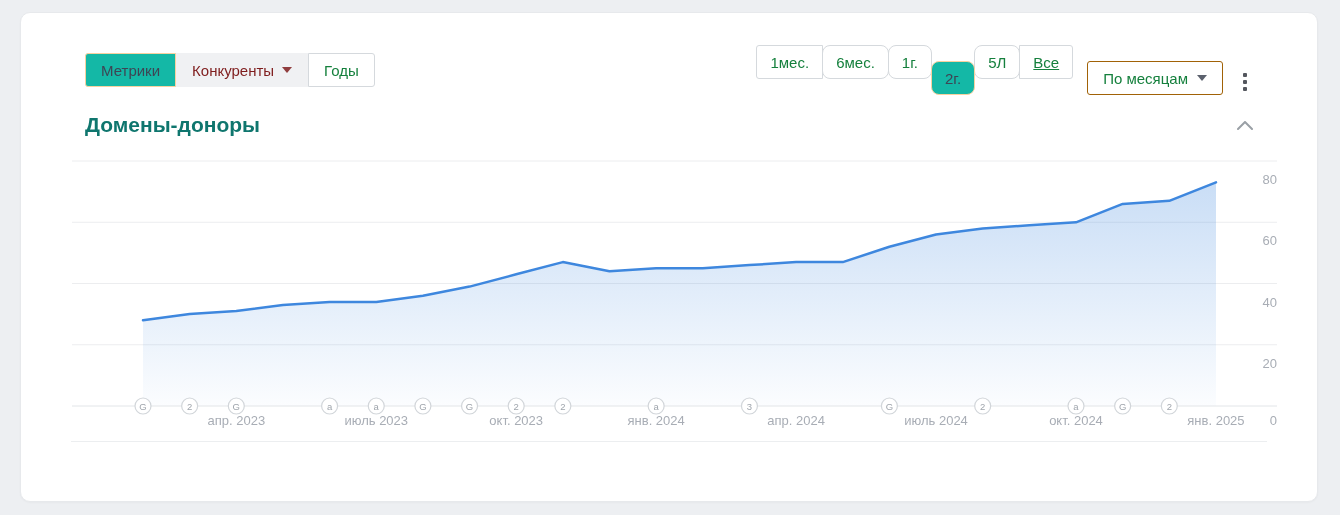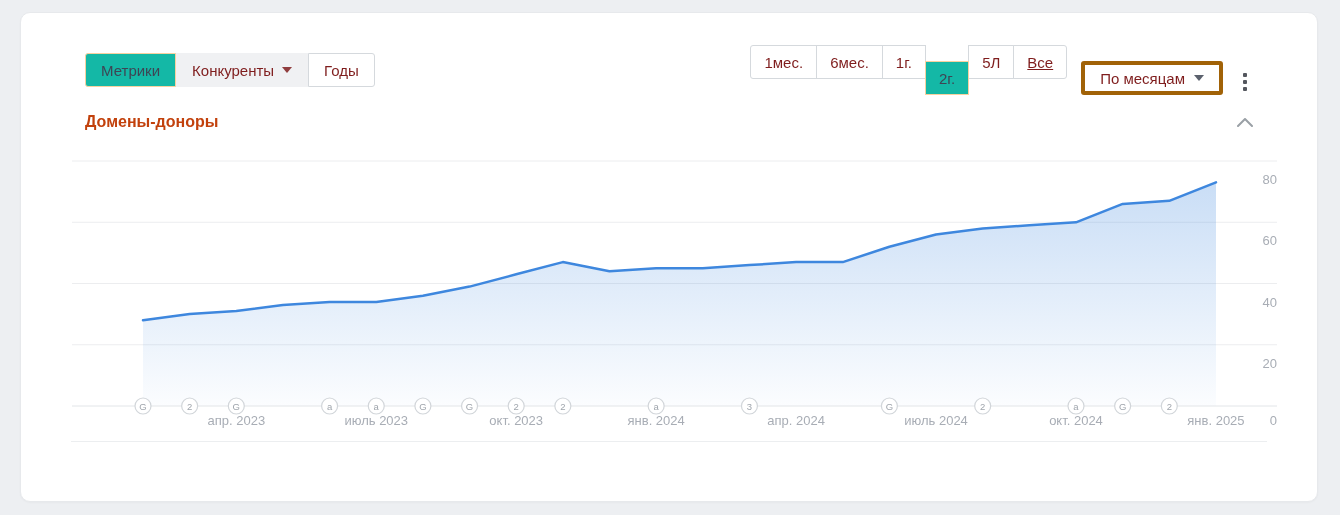--- a/index.html
+++ b/index.html
@@ -6,44 +6,44 @@
   html, body { width: 1340px; height: 515px; overflow: hidden;
     background: #edeff2; font-family: "Liberation Sans", sans-serif; }
   .card { position: absolute; left: 20px; top: 12px; width: 1298px; height: 490px;
     background: #ffffff; border: 1px solid #e7e9ec; border-radius: 10px;
     box-shadow: 0 1px 2px rgba(0,0,0,0.03); }
   
   .toolbar { position: absolute; left: 64px; right: 64px; top: 40px; height: 34px;
     display: flex; justify-content: space-between; align-items: center; }
   .tab-group, .seg-group { display: flex; }
   .btn { height: 34px; display: flex; align-items: center; padding: 0 15px;
-    font-size: 15px; color: #7f1d1d; background: #fff; border: 1px solid #d5d9dd;
+    font-size: 15px; color: #15803d; background: #fff; border: 1px solid #d5d9dd;
     cursor: pointer; white-space: nowrap; }
   .tab-group .btn { border: 1px solid transparent; }
   .btn.active { background: #14b8a6; border-color: #f8d1a0; color: #3e4554; }
   .btn.disabled { background: #f0f1f3; border-color: #f0f1f3; color: #7f1d1d; cursor: default; }
   .btn.bordered { border: 1px solid #d5d9dd; }
   .rad-l { border-radius: 3px 0 0 3px; }
   .rad-r { border-radius: 0 3px 3px 0; }
-  .seg-group .btn { margin-left: -1px; padding: 0 13px; }
+  .seg-group .btn { margin-left: -1px; padding: 0 13px; border-radius: 8px; }
   .seg-group .btn:first-child { margin-left: 0; border-radius: 3px 0 0 3px; }
   .seg-group .btn:last-child { border-radius: 0 3px 3px 0; text-decoration: underline; }
   .seg-group .btn.active { position: relative; z-index: 1; margin-top: 16px; }
   .right-tools { display: flex; align-items: flex-end; gap: 14px; }
-  .dropdown { border: 4px solid #a16207; border-radius: 3px; gap: 9px; }
+  .dropdown { border: 1px solid #a16207; border-radius: 3px; gap: 9px; }
   .caret-down { width: 0; height: 0; border-left: 5px solid transparent;
     border-right: 5px solid transparent; border-top: 6px solid currentColor;
     display: inline-block; margin-left: 8px; opacity: .85; }
   .dropdown .caret-down { margin-left: 0; border-top-color: #3e4554; }
   .kebab { display: flex; flex-direction: column; gap: 3px; padding: 4px 6px; cursor: pointer; }
   .kebab span { width: 4px; height: 4px; background: #54575e; border-radius: 1px; }
   
   .section-head { position: absolute; left: 64px; right: 60px; top: 100px;
     display: flex; justify-content: space-between; align-items: center; }
-  .section-title { font-size: 16px; font-weight: bold; color: #c2410c; }
+  .section-title { font-size: 21px; font-weight: bold; color: #0f766e; }
   .collapse-btn { cursor: pointer; padding: 4px; line-height: 0; }
   
   .chart-wrap { position: absolute; left: 0; top: 138px; width: 1296px; height: 310px; }
   .chart-wrap svg { display: block; }
   .bottom-divider { position: absolute; left: 50px; right: 50px; top: 428px;
     height: 1px; background: #eceef0; }
 </style>
 </head>
 <body>
 

